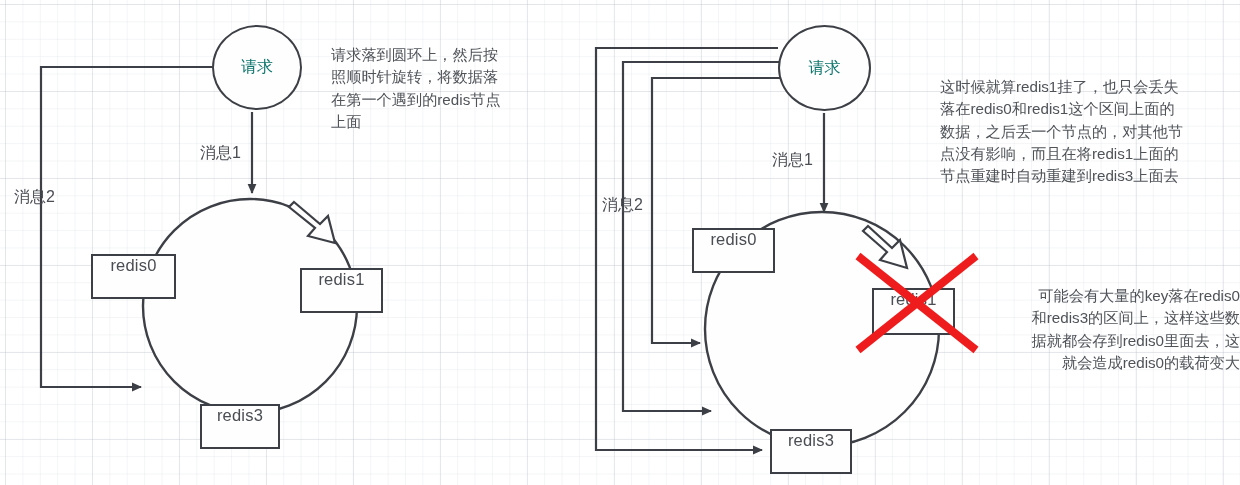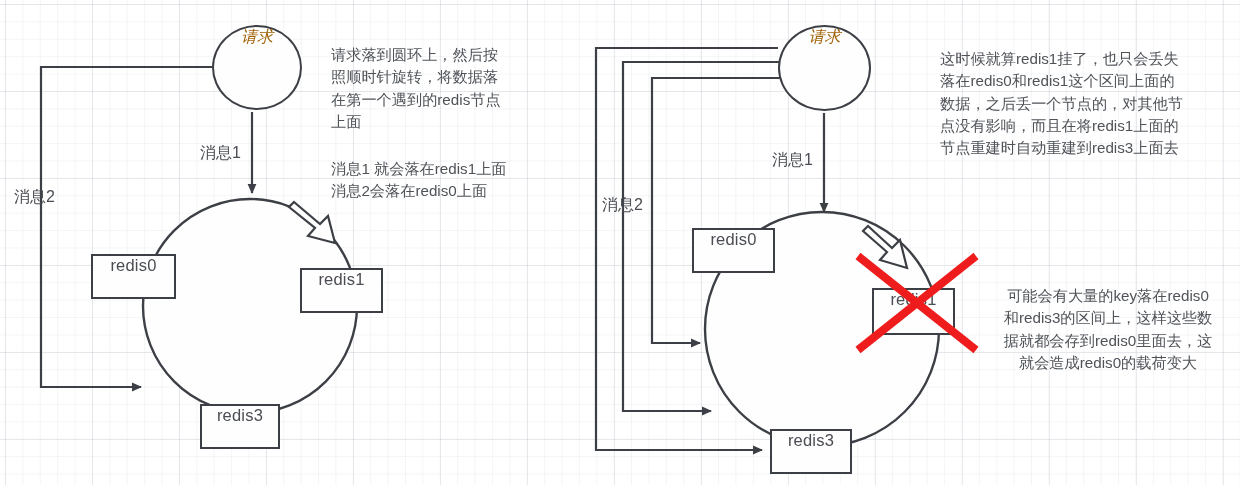--- a/index.html
+++ b/index.html
@@ -39,39 +39,39 @@
     font-size: 16.5px;
     letter-spacing: 0.2px;
   }
   .node-circle {
     position: absolute;
     box-sizing: border-box;
     background: #fefefe;
     border: 2.4px solid #3c3f45;
     border-radius: 50%;
     display: flex;
+    align-items: center;
     justify-content: center;
-    color: #a16207;
+    color: #0f766e;
     font-size: 16px;
-    font-style: italic;
   }
   .edge-label {
     position: absolute;
     color: #4a4d53;
     font-size: 16px;
     white-space: nowrap;
   }
   .note {
     position: absolute;
     color: #4f5358;
     font-size: 15.2px;
     line-height: 1.47;
     white-space: pre-wrap;
   }
-  .note.centered { text-align: center; }
+  .note.centered { text-align: right; }
 </style>
 </head>
 <body>
 
 <div id="canvas">
 
   <svg id="wires" viewBox="0 0 1240 485">
     <defs>
       <marker id="arrowSolid" markerWidth="12" markerHeight="12" refX="9" refY="5" orient="auto" markerUnits="userSpaceOnUse">
         <path d="M0,0.6 L10,5 L0,9.4 z" fill="#3c3f45"></path>
@@ -126,22 +126,20 @@
 
   <div class="edge-label" style="left:200px; top:143px;">消息1</div>
 
   <div class="edge-label" style="left:14px; top:187px;">消息2</div>
 
   <div class="note" style="left:331px; top:44px; width:210px;">请求落到圆环上，然后按
 照顺时针旋转，将数据落
 在第一个遇到的redis节点
 上面</div>
 
-  <div class="note" style="left:331px; top:158px; width:215px;">消息1 就会落在redis1上面
-消息2会落在redis0上面</div>
 
   <div class="node-circle" style="left:778px; top:25px; width:93px; height:86px;">
     <span>请求</span>
   </div>
 
   <div class="node-box" style="left:692px; top:228px; width:83px; height:45px;">
     <span>redis0</span>
   </div>
 
   <div class="node-box" style="left:872px; top:288px; width:83px; height:47px;">
@@ -154,21 +152,21 @@
 
   <svg style="position:absolute; left:852px; top:250px; width:130px; height:106px;" viewBox="0 0 130 106">
     <line x1="6" y1="6" x2="124" y2="100" stroke="#ee1c1c" stroke-width="8" stroke-linecap="butt"></line>
     <line x1="124" y1="6" x2="6" y2="100" stroke="#ee1c1c" stroke-width="8" stroke-linecap="butt"></line>
   </svg>
 
   <div class="edge-label" style="left:772px; top:150px;">消息1</div>
 
   <div class="edge-label" style="left:602px; top:195px;">消息2</div>
 
-  <div class="note" style="left:940px; top:48px; width:300px;">这时候就算redis1挂了，也只会丢失
+  <div class="note" style="left:940px; top:76px; width:300px;">这时候就算redis1挂了，也只会丢失
 落在redis0和redis1这个区间上面的
 数据，之后丢一个节点的，对其他节
 点没有影响，而且在将redis1上面的
 节点重建时自动重建到redis3上面去</div>
 
   <div class="note centered" style="left:976px; top:285px; width:264px;">可能会有大量的key落在redis0
 和redis3的区间上，这样这些数
 据就都会存到redis0里面去，这
 就会造成redis0的载荷变大</div>
 

